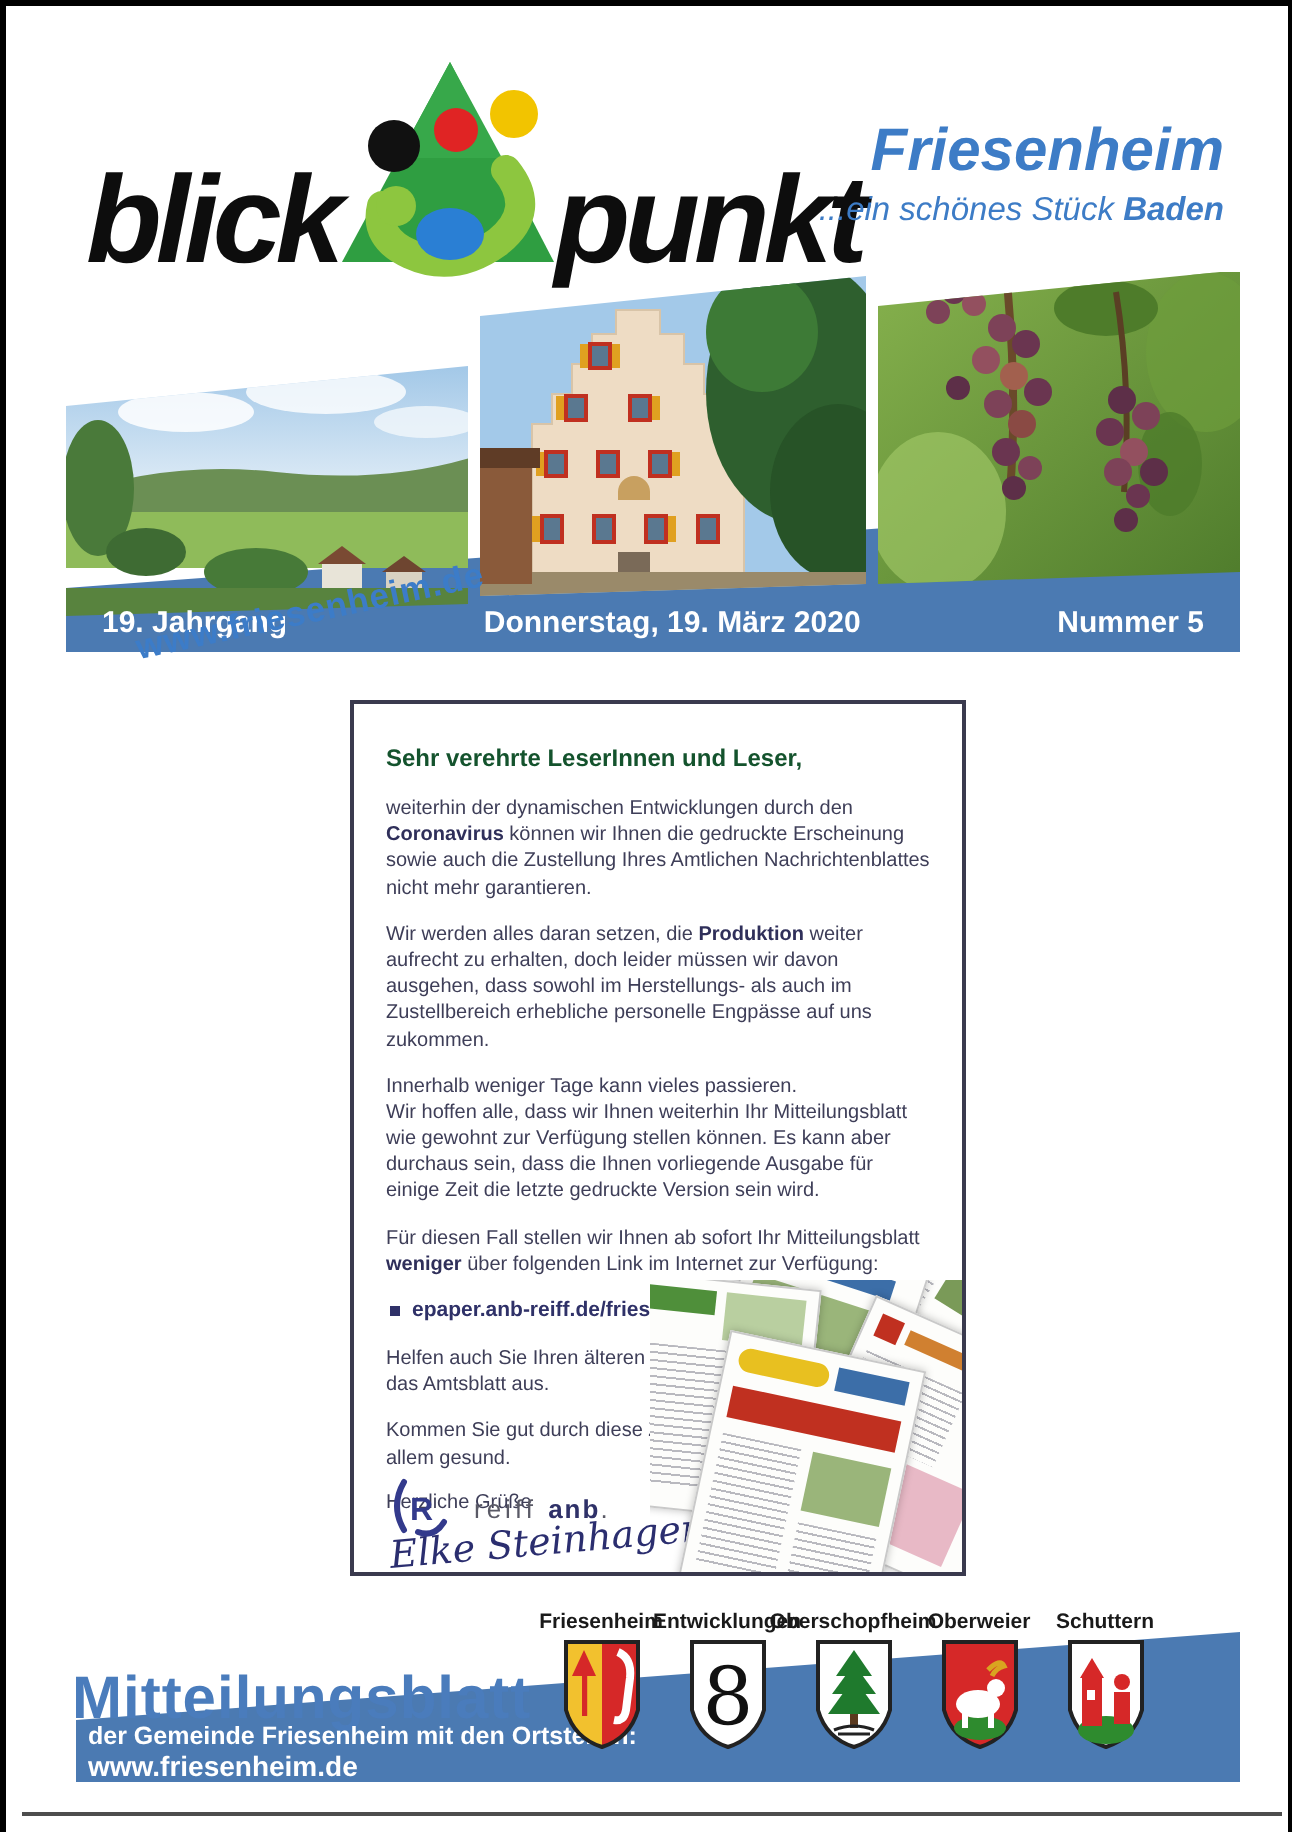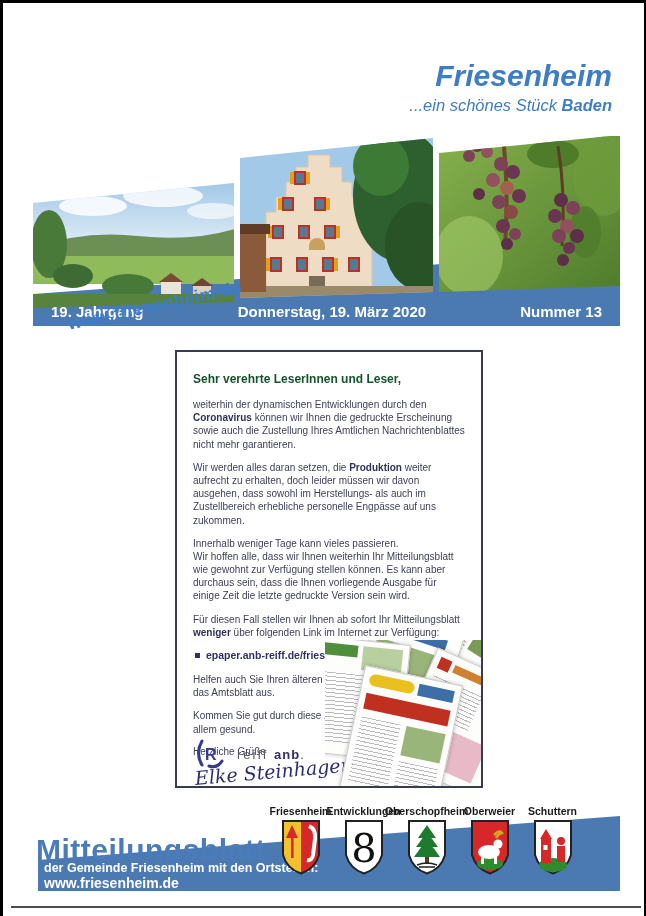--- a/index.html
+++ b/index.html
@@ -62,20 +62,34 @@
   .district{width:63px;display:flex;flex-direction:column;align-items:center;}
   .dlabel{font-size:10.5px;font-weight:600;color:#1a1a1a;white-space:nowrap;margin-bottom:2px;}
   .coat{width:40px;height:56px;}
   .bottomline{position:absolute;left:8px;top:903px;width:630px;height:2px;background:#4d4d4d;}
 </style>
 </head>
 <body>
 
 <div class="page">
 
+  <div class="masthead">
+    <span class="wordmark">blick</span>
+    <svg class="brandlogo" viewBox="0 0 116 112">
+      <polygon points="60,4 6,104 112,104" fill="#2f9e41"></polygon>
+      <polygon points="60,4 34,52 86,52" fill="#37a84a"></polygon>
+      <path d="M88,58 Q104,78 84,94 Q62,110 40,100 Q22,92 26,76" fill="none" stroke="#8dc63f" stroke-width="15" stroke-linecap="round"></path>
+      <circle cx="32" cy="46" r="13" fill="#111111"></circle>
+      <circle cx="63" cy="38" r="11" fill="#e02424"></circle>
+      <circle cx="92" cy="30" r="12" fill="#f2c400"></circle>
+      <circle cx="33" cy="76" r="10" fill="#8dc63f"></circle>
+      <ellipse cx="60" cy="90" rx="17" ry="13" fill="#2a7fd4"></ellipse>
+    </svg>
+    <span class="wordmark">punkt</span>
+  </div>
   <div class="regionblock">
     <div class="regionname">Friesenheim</div>
     <div class="regiontag"><span>...ein schönes Stück </span><b>Baden</b></div>
   </div>
 
   <div class="banner">
     <svg viewBox="0 0 587 190">
       <defs>
         <linearGradient id="sky1" x1="0" y1="0" x2="0" y2="1">
           <stop offset="0" stop-color="#9cc4e6"></stop>
@@ -187,21 +201,21 @@
             <circle cx="446" cy="58" r="6" fill="#5d2f48"></circle>
         </g>
       </g>
     </svg>
     <div class="wwwdiag">www.friesenheim.de</div>
   </div>
 
   <div class="issuebar">
     <span>19. Jahrgang</span>
     <span>Donnerstag, 19. März 2020</span>
-    <span>Nummer 13</span>
+    <span>Nummer 5</span>
   </div>
 
   <div class="letter">
     <div class="salut">Sehr verehrte LeserInnen und Leser,</div>
 
     <div>
         <p class="para"><span>weiterhin der dynamischen Entwicklungen durch den </span><b>Coronavirus</b><span> können wir Ihnen die gedruckte Erscheinung sowie auch die Zustellung Ihres Amtlichen Nachrichtenblattes nicht mehr garantieren.</span></p>
         <p class="para"><span>Wir werden alles daran setzen, die </span><b>Produktion</b><span> weiter aufrecht zu erhalten, doch leider müssen wir davon ausgehen, dass sowohl im Herstellungs- als auch im Zustellbereich erhebliche personelle Engpässe auf uns zukommen.</span></p>
         <p class="para"><span>Innerhalb weniger Tage kann vieles passieren.
 Wir hoffen alle, dass wir Ihnen weiterhin Ihr Mitteilungsblatt wie gewohnt zur Verfügung stellen können. Es kann aber durchaus sein, dass die Ihnen vorliegende Ausgabe für einige Zeit die letzte gedruckte Version sein wird.</span></p>

